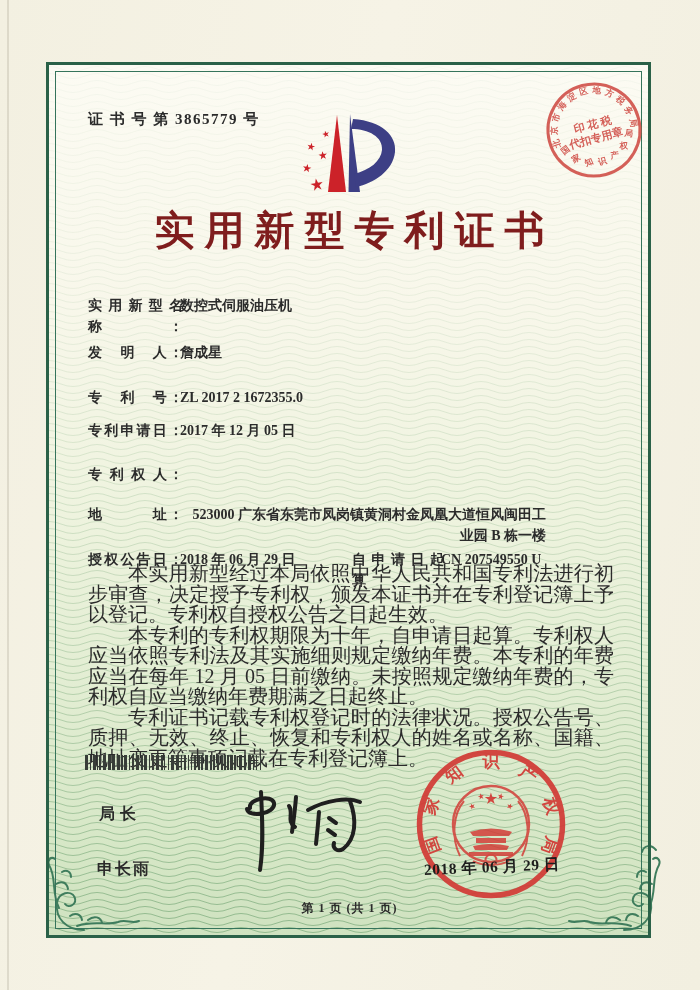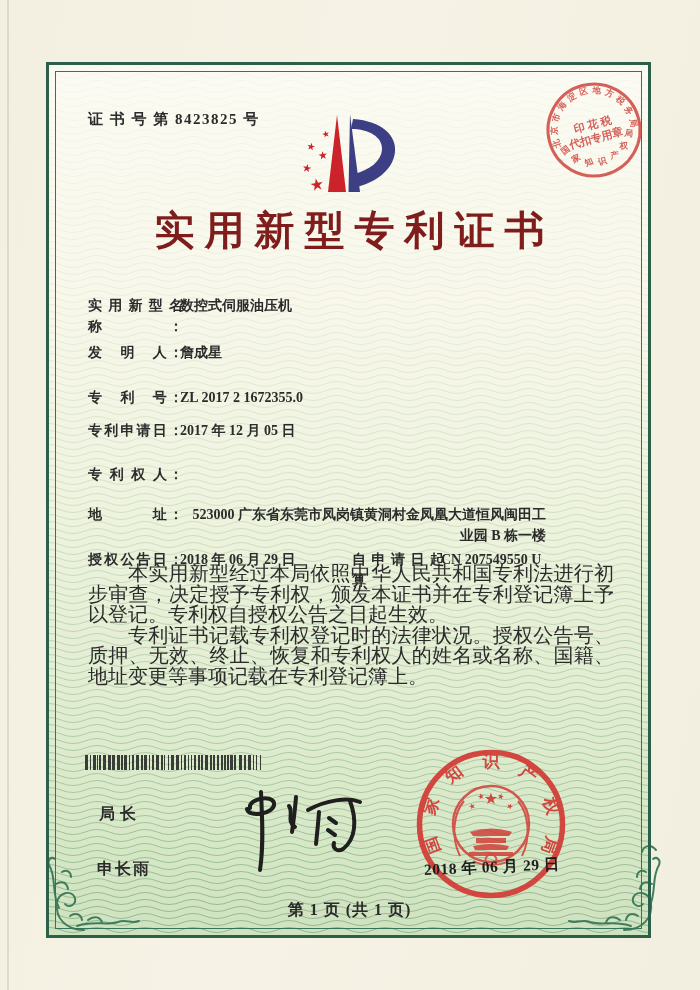--- a/index.html
+++ b/index.html
@@ -31,21 +31,21 @@
   .body-text p{margin:0;text-indent:2em;}
   .barcode{position:absolute;left:85px;top:755px;}
   .director-title{position:absolute;left:99px;top:804px;font-size:16px;font-weight:700;letter-spacing:5px;}
   .director-name{position:absolute;left:97px;top:831px;font-size:16px;font-weight:600;letter-spacing:2px;margin-top:28px;}
   .signature{position:absolute;left:192px;top:786px;}
   .orn-left{position:absolute;left:44px;top:836px;}
   .orn-right{position:absolute;left:548px;top:822px;transform:scaleX(-1);}
   .seal{position:absolute;left:413px;top:746px;opacity:.92;}
   .seal-date{position:absolute;left:424px;top:857px;font-size:15.5px;font-weight:600;letter-spacing:.5px;color:#1d1d1d;transform:rotate(-2.5deg);}
   .tax-stamp{position:absolute;left:538px;top:74px;opacity:.88;}
-  .footer{position:absolute;left:55px;top:900px;width:589px;text-align:center;font-size:16px;font-weight:600;letter-spacing:1px;}
+  .footer{position:absolute;left:55px;top:900px;width:589px;text-align:center;font-size:12px;font-weight:600;letter-spacing:1px;}
 </style>
 </head>
 <body>
 
 <div class="paper-edge-l"></div>
 <div class="inner-bg"></div>
 <svg class="waves" id="waves" width="599" height="871">
     <path d="M-12 4 q 12 -5 24 0 t 24 0 t 24 0 t 24 0 t 24 0 t 24 0 t 24 0 t 24 0 t 24 0 t 24 0 t 24 0 t 24 0 t 24 0 t 24 0 t 24 0 t 24 0 t 24 0 t 24 0 t 24 0 t 24 0 t 24 0 t 24 0 t 24 0 t 24 0 t 24 0 t 24 0 t 24 0" fill="none" stroke="rgba(104,158,108,0.050)" stroke-width="1"></path>
     <path d="M-12 11 q 12 -5 24 0 t 24 0 t 24 0 t 24 0 t 24 0 t 24 0 t 24 0 t 24 0 t 24 0 t 24 0 t 24 0 t 24 0 t 24 0 t 24 0 t 24 0 t 24 0 t 24 0 t 24 0 t 24 0 t 24 0 t 24 0 t 24 0 t 24 0 t 24 0 t 24 0 t 24 0 t 24 0" fill="none" stroke="rgba(104,158,108,0.050)" stroke-width="1"></path>
     <path d="M-12 18 q 12 -5 24 0 t 24 0 t 24 0 t 24 0 t 24 0 t 24 0 t 24 0 t 24 0 t 24 0 t 24 0 t 24 0 t 24 0 t 24 0 t 24 0 t 24 0 t 24 0 t 24 0 t 24 0 t 24 0 t 24 0 t 24 0 t 24 0 t 24 0 t 24 0 t 24 0 t 24 0 t 24 0" fill="none" stroke="rgba(104,158,108,0.050)" stroke-width="1"></path>
@@ -192,21 +192,21 @@
     <path d="M48,98 C54,93 61,95 62,101"></path>
     <path d="M30,94 C35,90 41,92 42,98"></path>
     <path d="M22,50 C27,47 31,50 31,55"></path>
     <path d="M12,28 C17,22 24,23 26,30"></path>
   </g>
 </svg>
 
 <div class="frame-outer"></div>
 <div class="frame-inner"></div>
 
-<div class="cert-no">证 书 号 第 8423825 号</div>
+<div class="cert-no">证 书 号 第 3865779 号</div>
 
 <svg class="logo" width="105" height="84" viewBox="0 0 105 84">
   <path d="M41,3 L32,80 L50,80 Z" fill="#cc2229"></path>
   <path d="M54,2 L64,80 L52.5,80 Z" fill="#3d3f85"></path>
   <path d="M57,7 C86,9 101,24 99,40 C97,59 78,71 60,75 L58,62 C74,58 85,49 86,38 C87,25 73,17 55,17 Z" fill="#3d3f85"></path>
   <g fill="#cc2229" text-anchor="middle" font-family="'DejaVu Sans',sans-serif">
     <text x="30" y="25" font-size="9" transform="rotate(-15 30 22)">★</text>
     <text x="15" y="38" font-size="10" transform="rotate(12 15 35)">★</text>
     <text x="27" y="47" font-size="11" transform="rotate(-8 27 44)">★</text>
     <text x="11" y="60" font-size="11" transform="rotate(10 11 57)">★</text>
@@ -243,20 +243,21 @@
   <span class="f-label">授权公告日：</span>
   <span class="f-value">2018 年 06 月 29 日</span>
 </div>
 <div class="grant-right">
   <span class="f-label">自申请日起算：</span>
   <span class="f-value">CN 207549550 U</span>
 </div>
 
 <div class="body-text">
   <p>本实用新型经过本局依照中华人民共和国专利法进行初步审查，决定授予专利权，颁发本证书并在专利登记簿上予以登记。专利权自授权公告之日起生效。</p>
+  <p>本专利的专利权期限为十年，自申请日起算。专利权人应当依照专利法及其实施细则规定缴纳年费。本专利的年费应当在每年 12 月 05 日前缴纳。未按照规定缴纳年费的，专利权自应当缴纳年费期满之日起终止。</p>
   <p>专利证书记载专利权登记时的法律状况。授权公告号、质押、无效、终止、恢复和专利权人的姓名或名称、国籍、地址变更等事项记载在专利登记簿上。</p>
 </div>
 
 <svg class="barcode" id="barcode" width="182" height="16">
     <rect x="0" y="0" width="3" height="15" fill="#383d38"></rect>
     <rect x="5" y="0" width="1" height="15" fill="#383d38"></rect>
     <rect x="8" y="0" width="3" height="15" fill="#383d38"></rect>
     <rect x="12" y="0" width="1" height="15" fill="#383d38"></rect>
     <rect x="14" y="0" width="2" height="15" fill="#383d38"></rect>
     <rect x="18" y="0" width="3" height="15" fill="#383d38"></rect>

